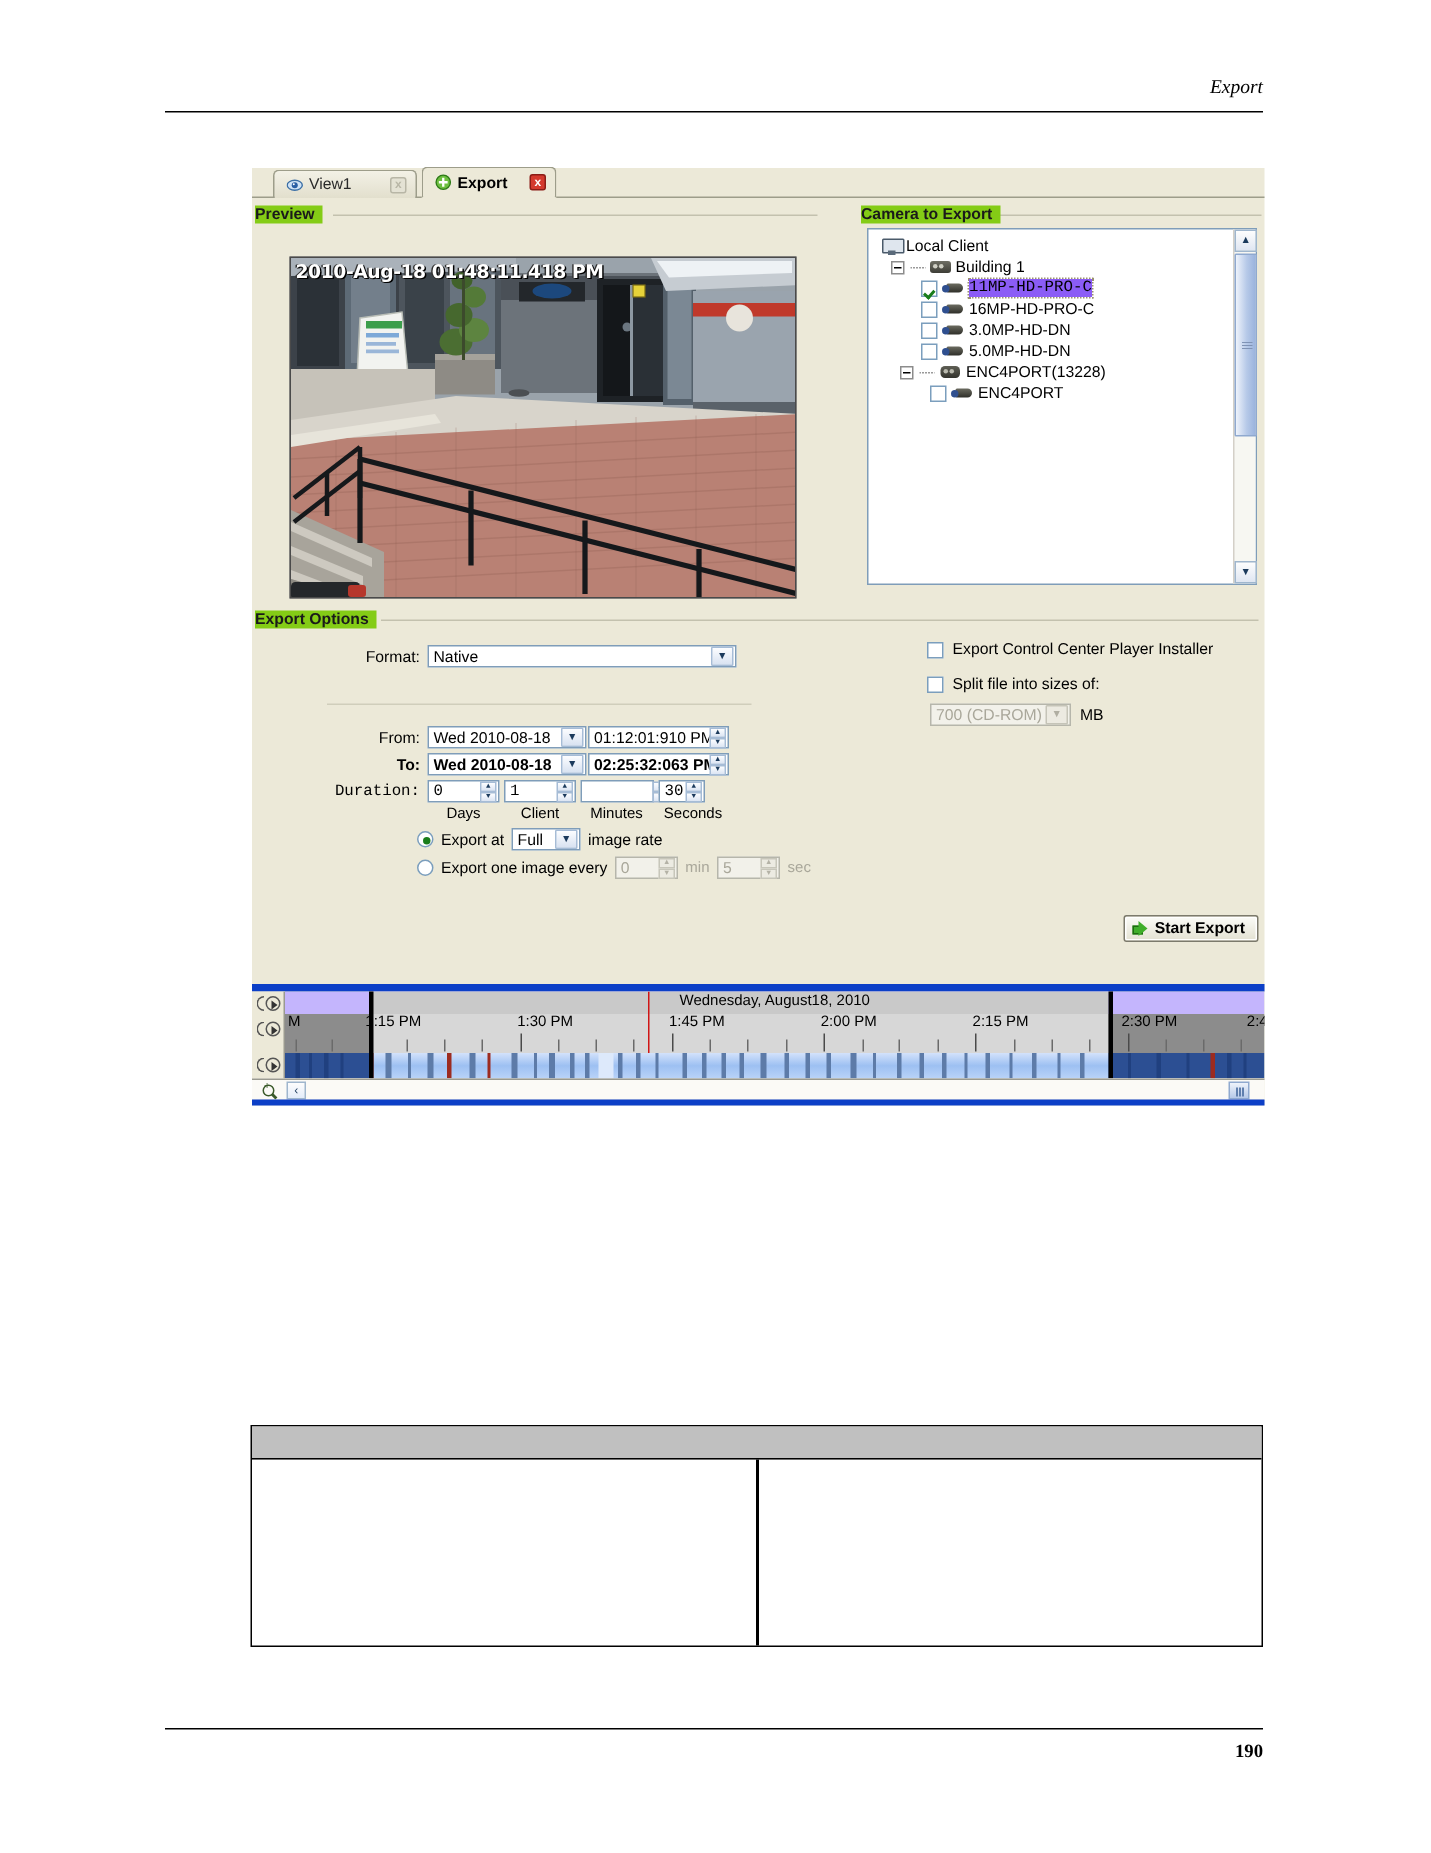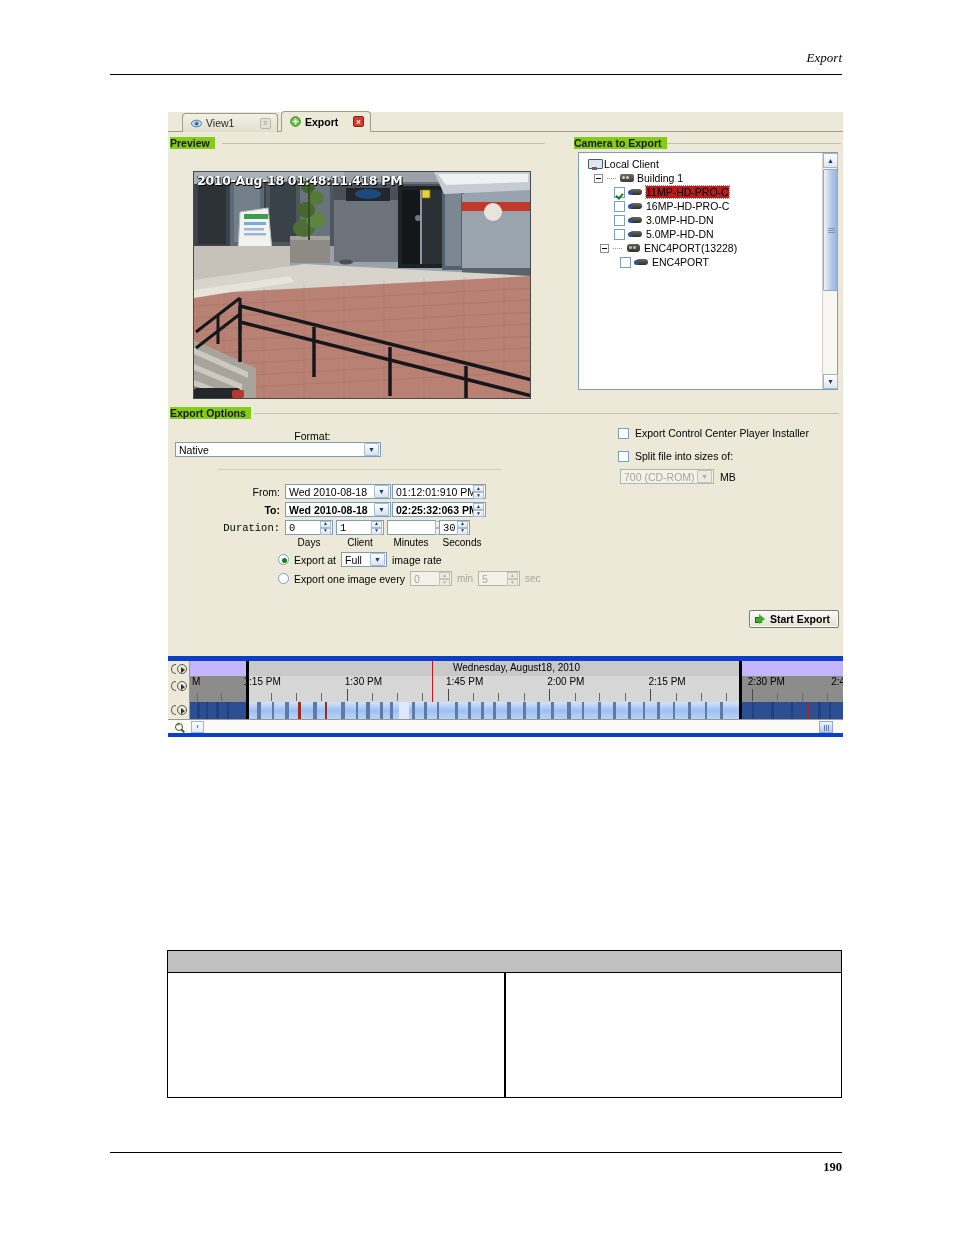--- a/index.html
+++ b/index.html
@@ -128,21 +128,21 @@
   }
   .expander.minus::after { content:none; }
   .cbx {
     width:11px; height:11px; flex:0 0 auto;
     border:1px solid #7b9ebd; background:#fff; position:relative;
   }
   .cbx.checked::after {
     content:""; position:absolute; left:2px; top:4px; width:3px; height:5px;
     border:solid #1a7d1a; border-width:0 2px 2px 0; transform:rotate(42deg);
   }
-  .tree-row.sel .lbl { background:#b91c1c; outline:1px dotted #9a9070; }
+  .tree-row.sel .lbl { background:#8b5cf6; outline:1px dotted #9a9070;font-family:Liberation Mono, monospace; }
   .dots { width:10px; flex:0 0 auto; height:1px; }
   .dots::before {
     content:""; display:block; height:1px;
     background:repeating-linear-gradient(to right,#9a9a9a 0 1px,transparent 1px 2px);
   }
 
   
   .ico { flex:0 0 auto; display:inline-block; }
   .ico-monitor { width:13px; height:11px; position:relative; }
   .ico-monitor::before { content:""; position:absolute; left:0; top:0; width:13px; height:8px;
@@ -590,21 +590,21 @@
         <div class="thumb"></div>
         <div class="arrow down">▼</div>
       </div>
     </div>
   </div>
 
   <div class="group" id="grp-opts">
     <div class="g-label">Export Options</div>
     <div class="g-rule"></div>
 
-    <div class="frm-row" style="left:0; top:23px;flex-direction:column;">
+    <div class="frm-row" style="left:0; top:23px;">
       <span class="frm-lbl" style="width:110px;">Format:</span>
       <span class="ctl" style="width:206px; margin-left:5px;">
         <span class="txt">Native</span>
         <span class="ddarrow">▼</span>
       </span>
     </div>
 
     <div class="opt-divider"></div>
 
     <div class="frm-row" style="left:0; top:77px;">

